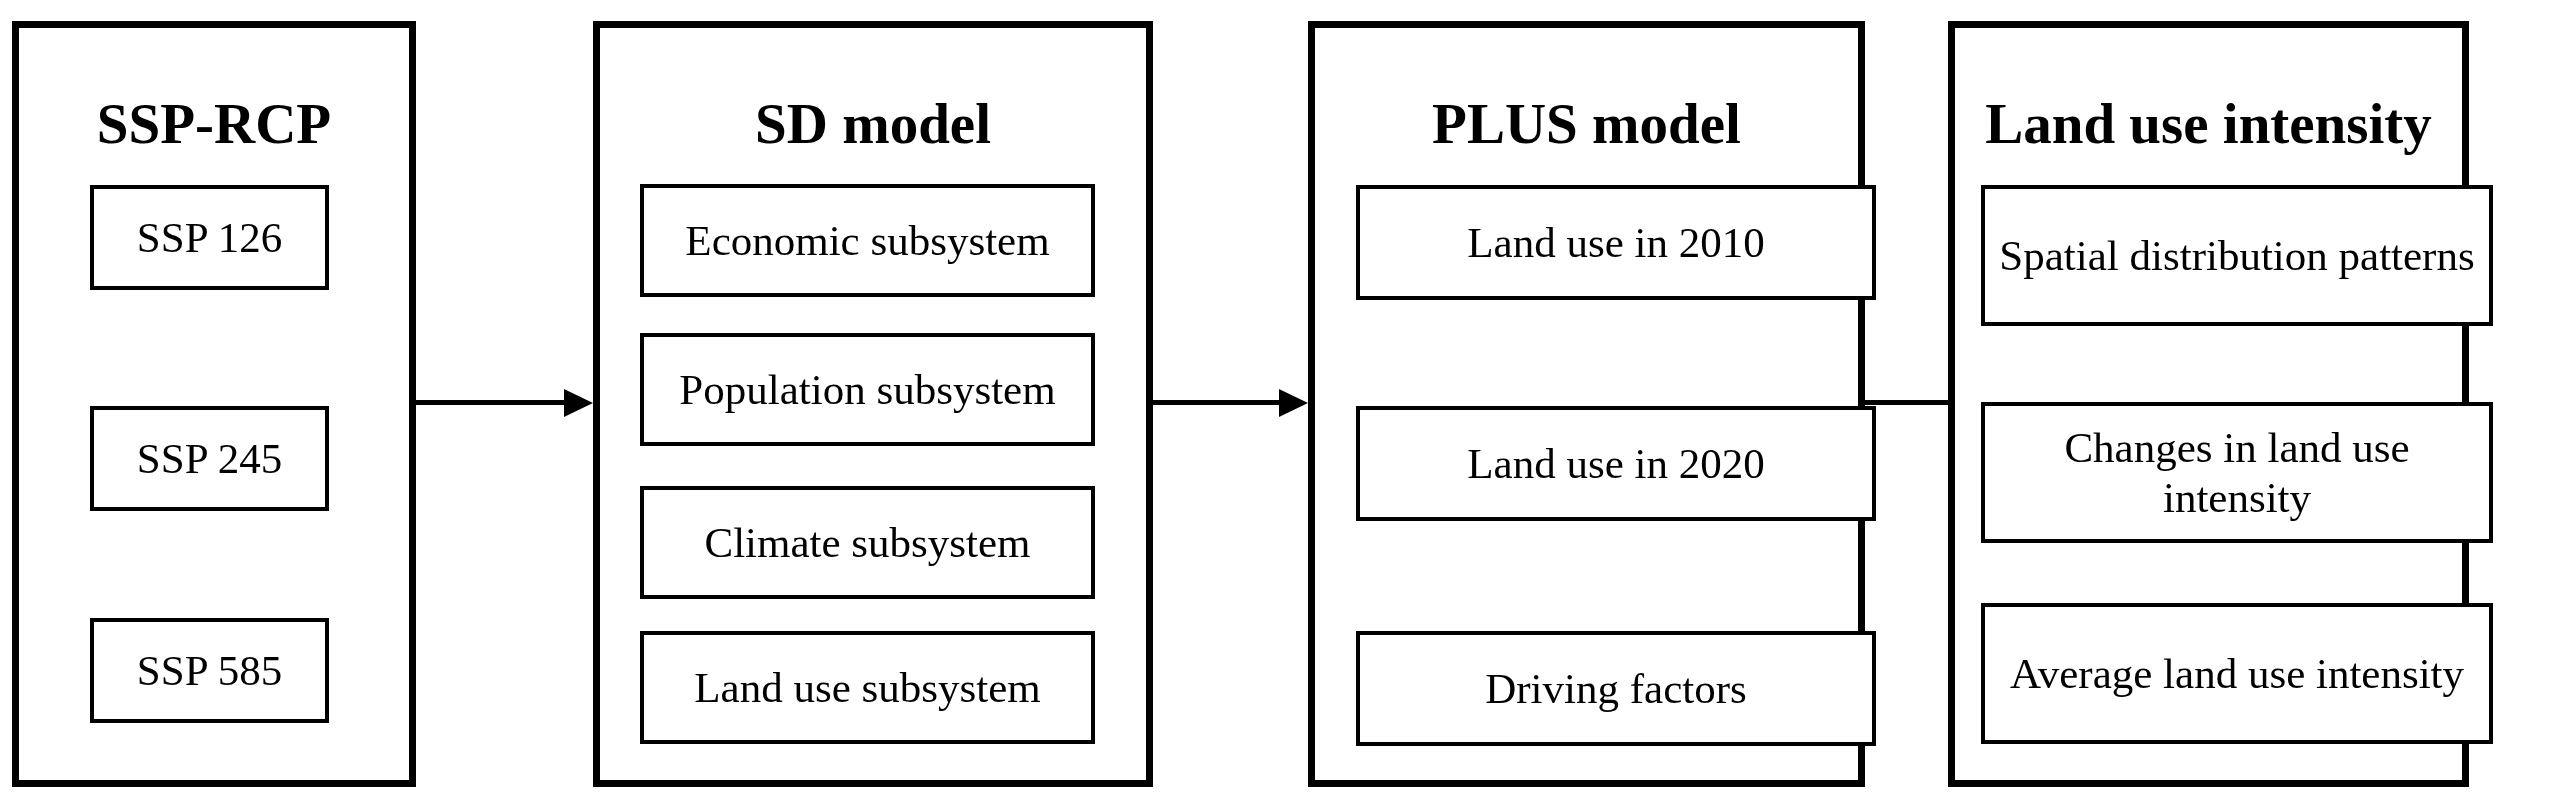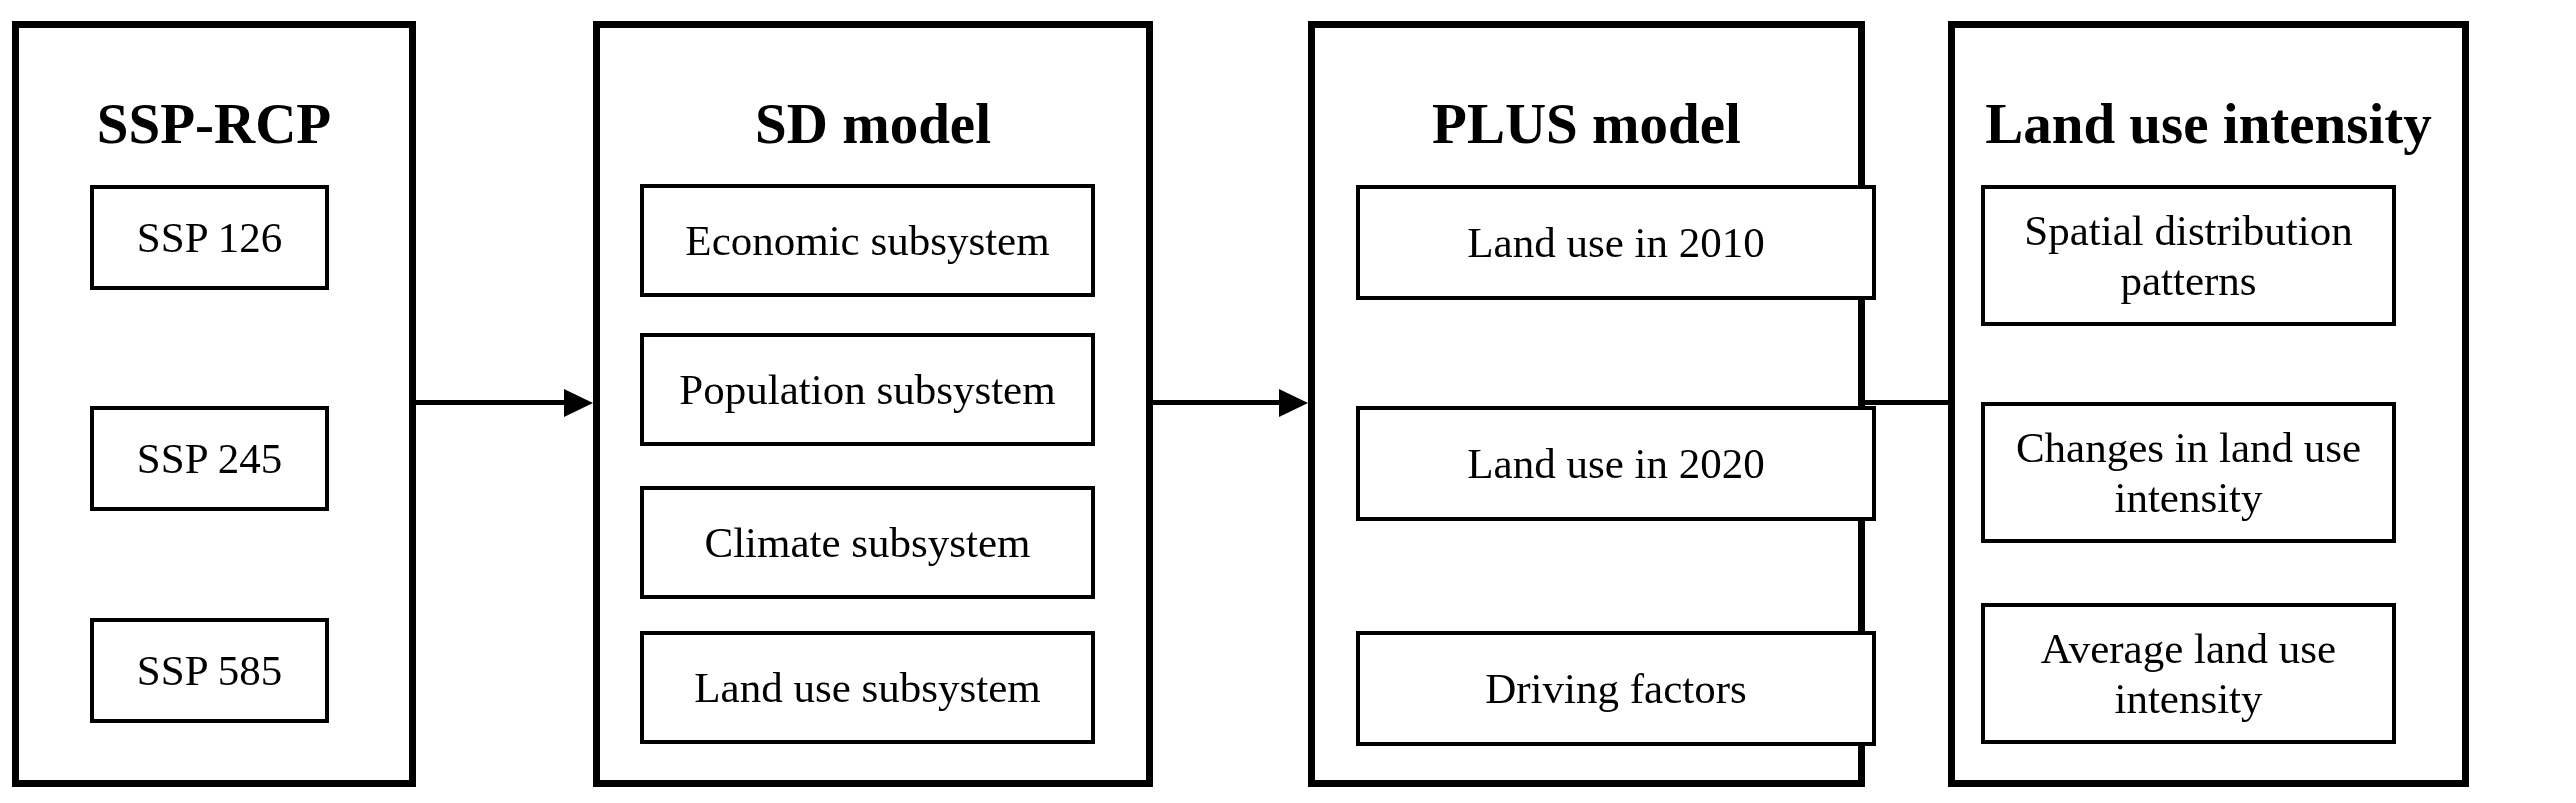--- a/index.html
+++ b/index.html
@@ -32,21 +32,21 @@
   }
   .p1 .box{ left:71px; width:239px; height:105px; }
   .p1 .b1{ top:157px; } .p1 .b2{ top:378px; } .p1 .b3{ top:590px; }
 
   .p2 .box{ left:16px; width:455px; height:113px;margin-left:24px; }
   .p2 .b1{ top:156px; } .p2 .b2{ top:305px; } .p2 .b3{ top:458px; } .p2 .b4{ top:603px; }
 
   .p3 .box{ left:41px; width:520px; height:115px; }
   .p3 .b1{ top:157px; } .p3 .b2{ top:378px; } .p3 .b3{ top:603px; }
 
-  .p4 .box{ left:26px; width:415px; height:141px; }
+  .p4 .box{ left:26px; width:512px; height:141px; }
   .p4 .b1{ top:157px; } .p4 .b2{ top:374px; } .p4 .b3{ top:575px; }
 
   .arrow{
     position:absolute; top:388px; height:29px;
     display:flex; align-items:center;
   }
   .a1{ left:416px;  width:177px; }
   .a2{ left:1152px; width:156px; }
   .a3{ left:1865px; width:180px; }
   .arrow-line{ flex:1; height:4.8px; background:var(--ink); }

